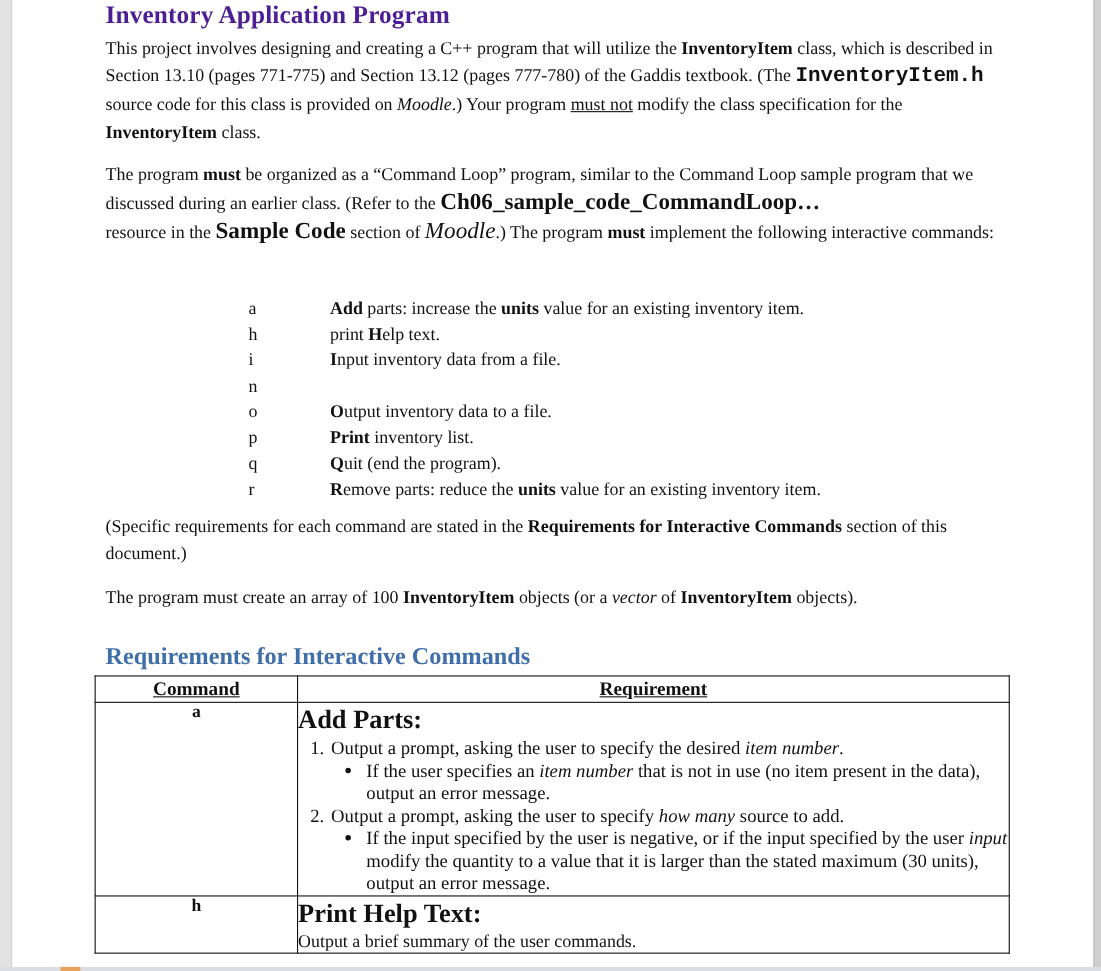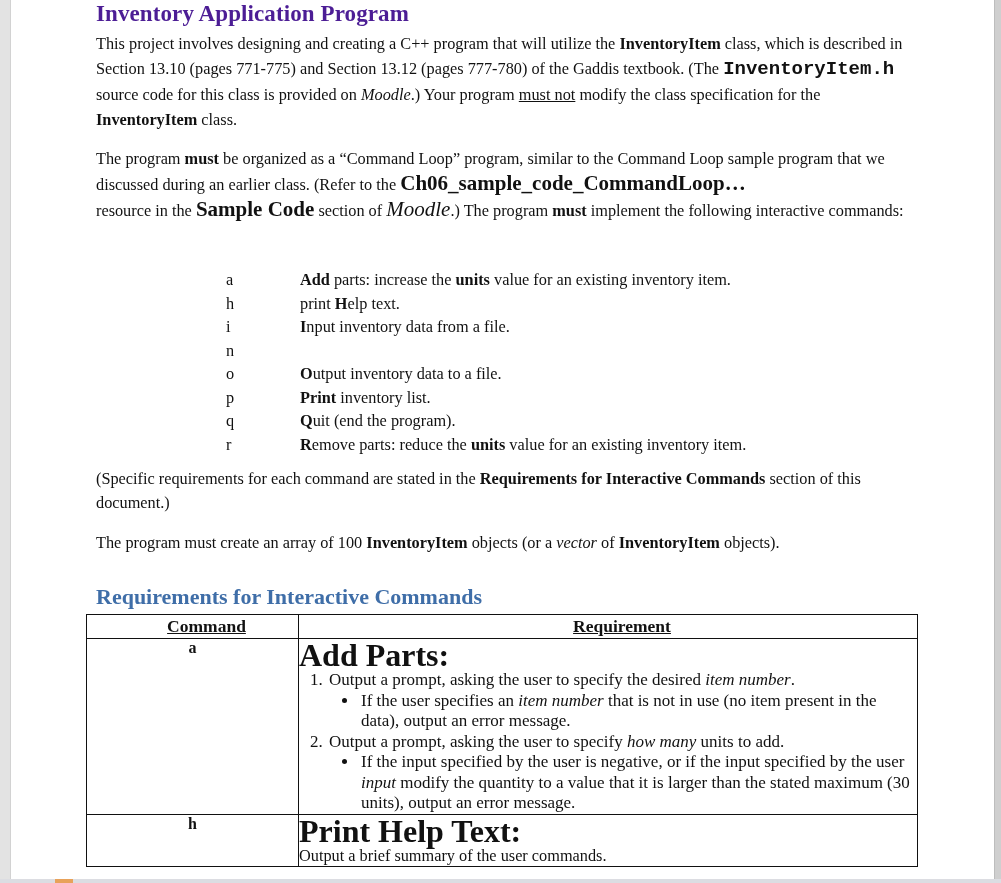--- a/index.html
+++ b/index.html
@@ -40,25 +40,25 @@
   h2.section {
     position: absolute; top: 584px; left: 0; margin: 0;
     font-size: 22px; font-weight: bold; color: #3f6ea8;
   }
 
   table.req {
     position: absolute; left: -10px; top: 614px;
     border-collapse: collapse; width: 832px;
   }
   table.req td, table.req th { border: 1.4px solid #111; padding: 0; vertical-align: top; }
-  table.req th { font-weight: bold; font-size: 17.5px; height: 23px; text-decoration: underline; line-height: 22px; padding-left: 28px; }
+  table.req th { font-weight: bold; font-size: 17.5px; height: 23px; text-decoration: underline; line-height: 22px; }
   th.col-cmd { width: 183px; }
   td.key { text-align: center; font-weight: bold; font-size: 16px; padding-top: 4px; }
   td.body { padding: 0 0 0 9px; }
-  .rt { font-weight: bold; font-size: 32px; line-height: 30px; margin-top: 1px; }
+  .rt { font-weight: bold; font-size: 24px; line-height: 30px; margin-top: 1px; }
   .body-text { font-size: 16.3px; line-height: 20.5px; }
   ol.steps { margin: 0; padding-left: 28px; font-size: 17px; line-height: 20.5px; }
   ol.steps > li { padding-left: 2px; }
   ul.bul { margin: 0; padding-left: 30px; list-style: disc; }
   ul.bul li { padding-left: 2px; }
 </style>
 </head>
 <body>
 
 <div class="left-gutter"></div>
@@ -132,21 +132,21 @@
     <tr>
       <td class="key">a</td>
       <td class="body">
         <div class="rt">Add Parts:</div>
         <ol class="steps">
           <li><span>Output a prompt, asking the user to specify the desired </span><i>item number</i><span>.</span>
             <ul class="bul">
               <li><span>If the user specifies an </span><i>item number</i><span> that is not in use (no item present in the data), output an error message.</span></li>
             </ul>
           </li>
-          <li><span>Output a prompt, asking the user to specify </span><i>how many</i><span> units to add.</span>
+          <li><span>Output a prompt, asking the user to specify </span><i>how many</i><span> source to add.</span>
             <ul class="bul">
               <li><span>If the input specified by the user is negative, or if the input specified by the user </span><i>input</i><span> modify the quantity to a value that it is larger than the stated maximum (30 units), output an error message.</span></li>
             </ul>
           </li>
         </ol>
       </td>
     </tr>
     <tr>
       <td class="key">h</td>
       <td class="body">

